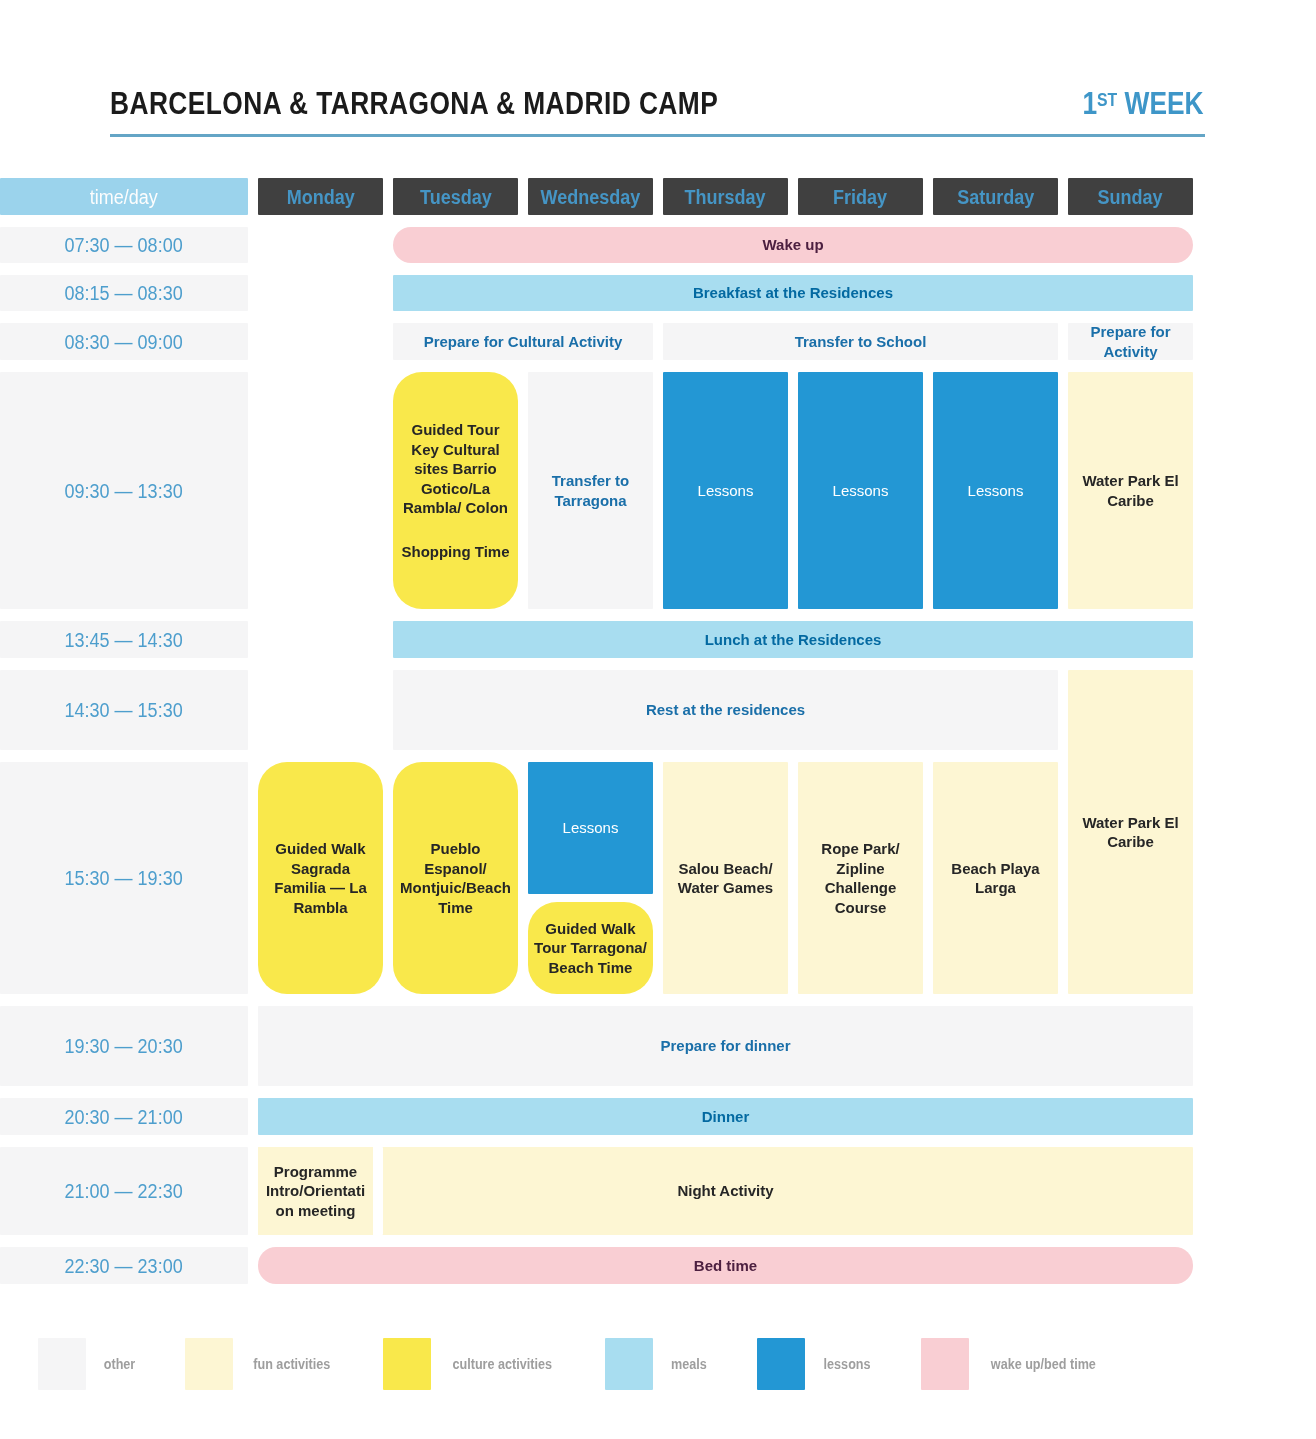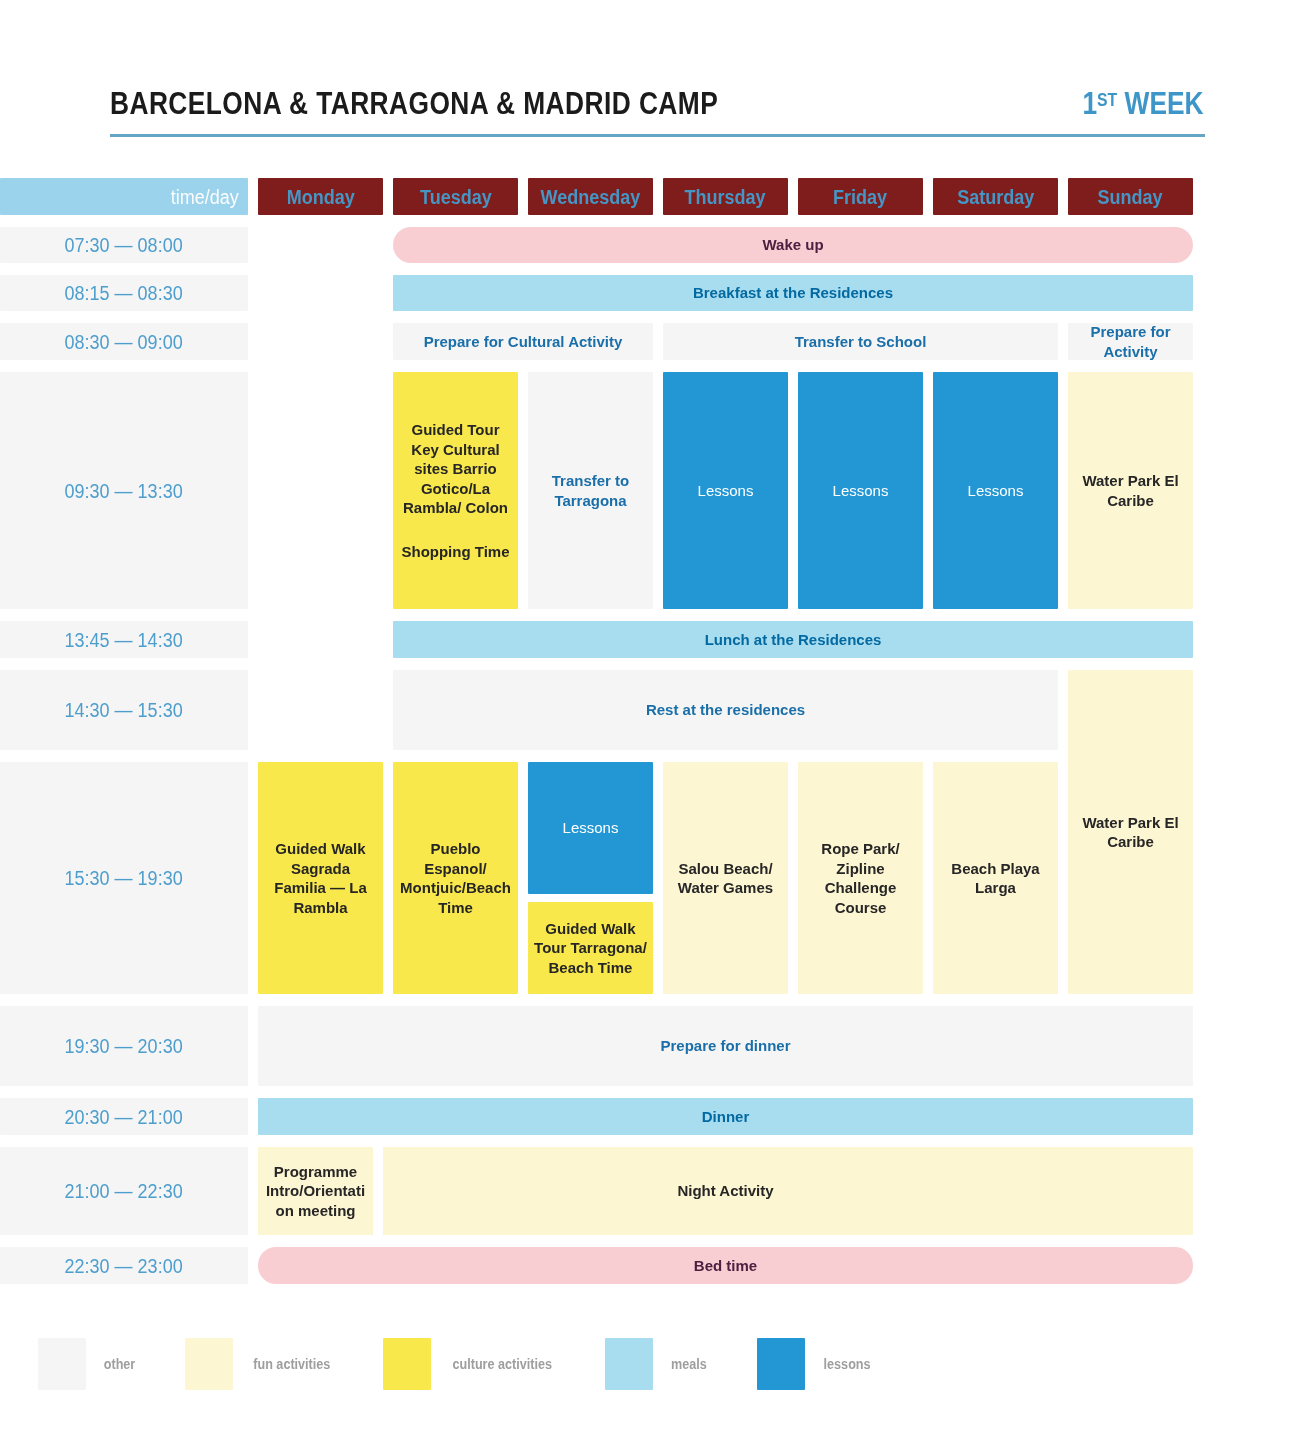--- a/index.html
+++ b/index.html
@@ -38,29 +38,29 @@
     gap:12px 10px;
     width:1193px;
   }
   .cell {
     display:flex; flex-direction:column; align-items:center; justify-content:center;
     text-align:center; border-radius:1px; padding:2px 5px;
     font-size:15px; font-weight:bold; line-height:1.3;
     overflow-wrap:break-word; min-width:0;
   }
   .cell .line { display:block; width:100%; }
-  .corner     { background:#9bd3ec; color:#fdfdfd; font-size:20px; font-weight:normal;align-items:flex-end; }
-  .day-header { background:#7f1d1d; color:#4595c5; font-size:20px; }
+  .corner     { background:#9bd3ec; color:#fdfdfd; font-size:20px; font-weight:normal; }
+  .day-header { background:#404040; color:#4595c5; font-size:20px; }
   .time-cell  { background:#f5f5f6; color:#4d9ecd; font-size:20px; font-weight:normal; white-space:nowrap; }
 
   .other   { background:#f5f5f6; color:#1a6fa9; }
   .meal    { background:#a8ddf0; color:#0369a1; }
   .lesson  { background:#2397d4; color:#ffffff; font-weight:normal; }
   .wake    { background:#f9ced3; color:#4d2040;border-radius:18px; }
-  .culture { background:#f9e84b; color:#262626; }
+  .culture { background:#f9e84b; color:#262626;border-radius:29px; }
   .fun     { background:#fdf6d3; color:#262626; }
 
   .lines-spaced .line + .line { margin-top:8px; }
   .lines-para   .line + .line { margin-top:24px; }
 
   .cell-split {
     display:flex; flex-direction:column; gap:8px;
     padding:0; background:transparent; min-width:0;
   }
   .cell-split .cell:first-child { height:132px; flex:none; }
@@ -247,15 +247,19 @@
         <span class="lbl"><span class="cond-c">culture activities</span></span>
       </div>
       <div class="legend-item">
         <div class="sw meal"></div>
         <span class="lbl"><span class="cond-c">meals</span></span>
       </div>
       <div class="legend-item">
         <div class="sw lesson"></div>
         <span class="lbl"><span class="cond-c">lessons</span></span>
       </div>
+      <div class="legend-item">
+        <div class="sw wake"></div>
+        <span class="lbl"><span class="cond-c">wake up/bed time</span></span>
+      </div>
     </div>
 
 </div>
 
 </body></html>

